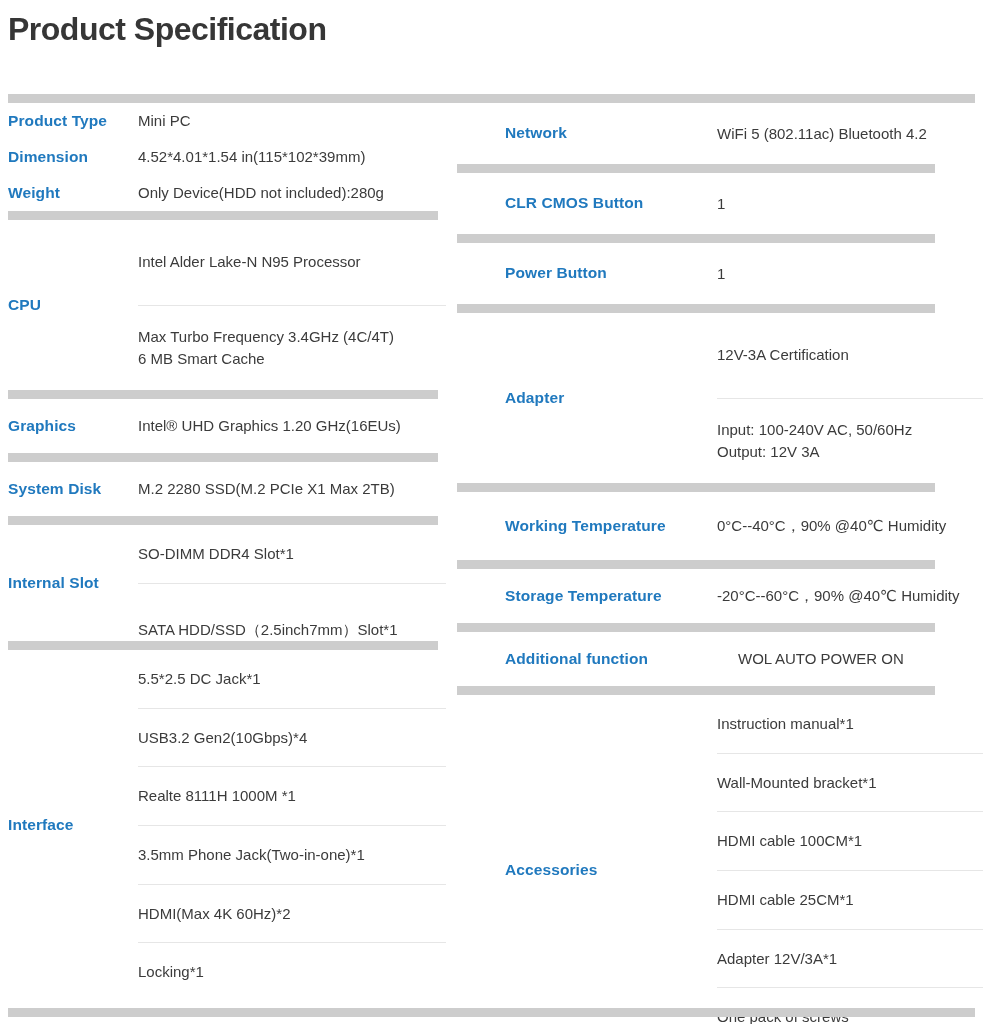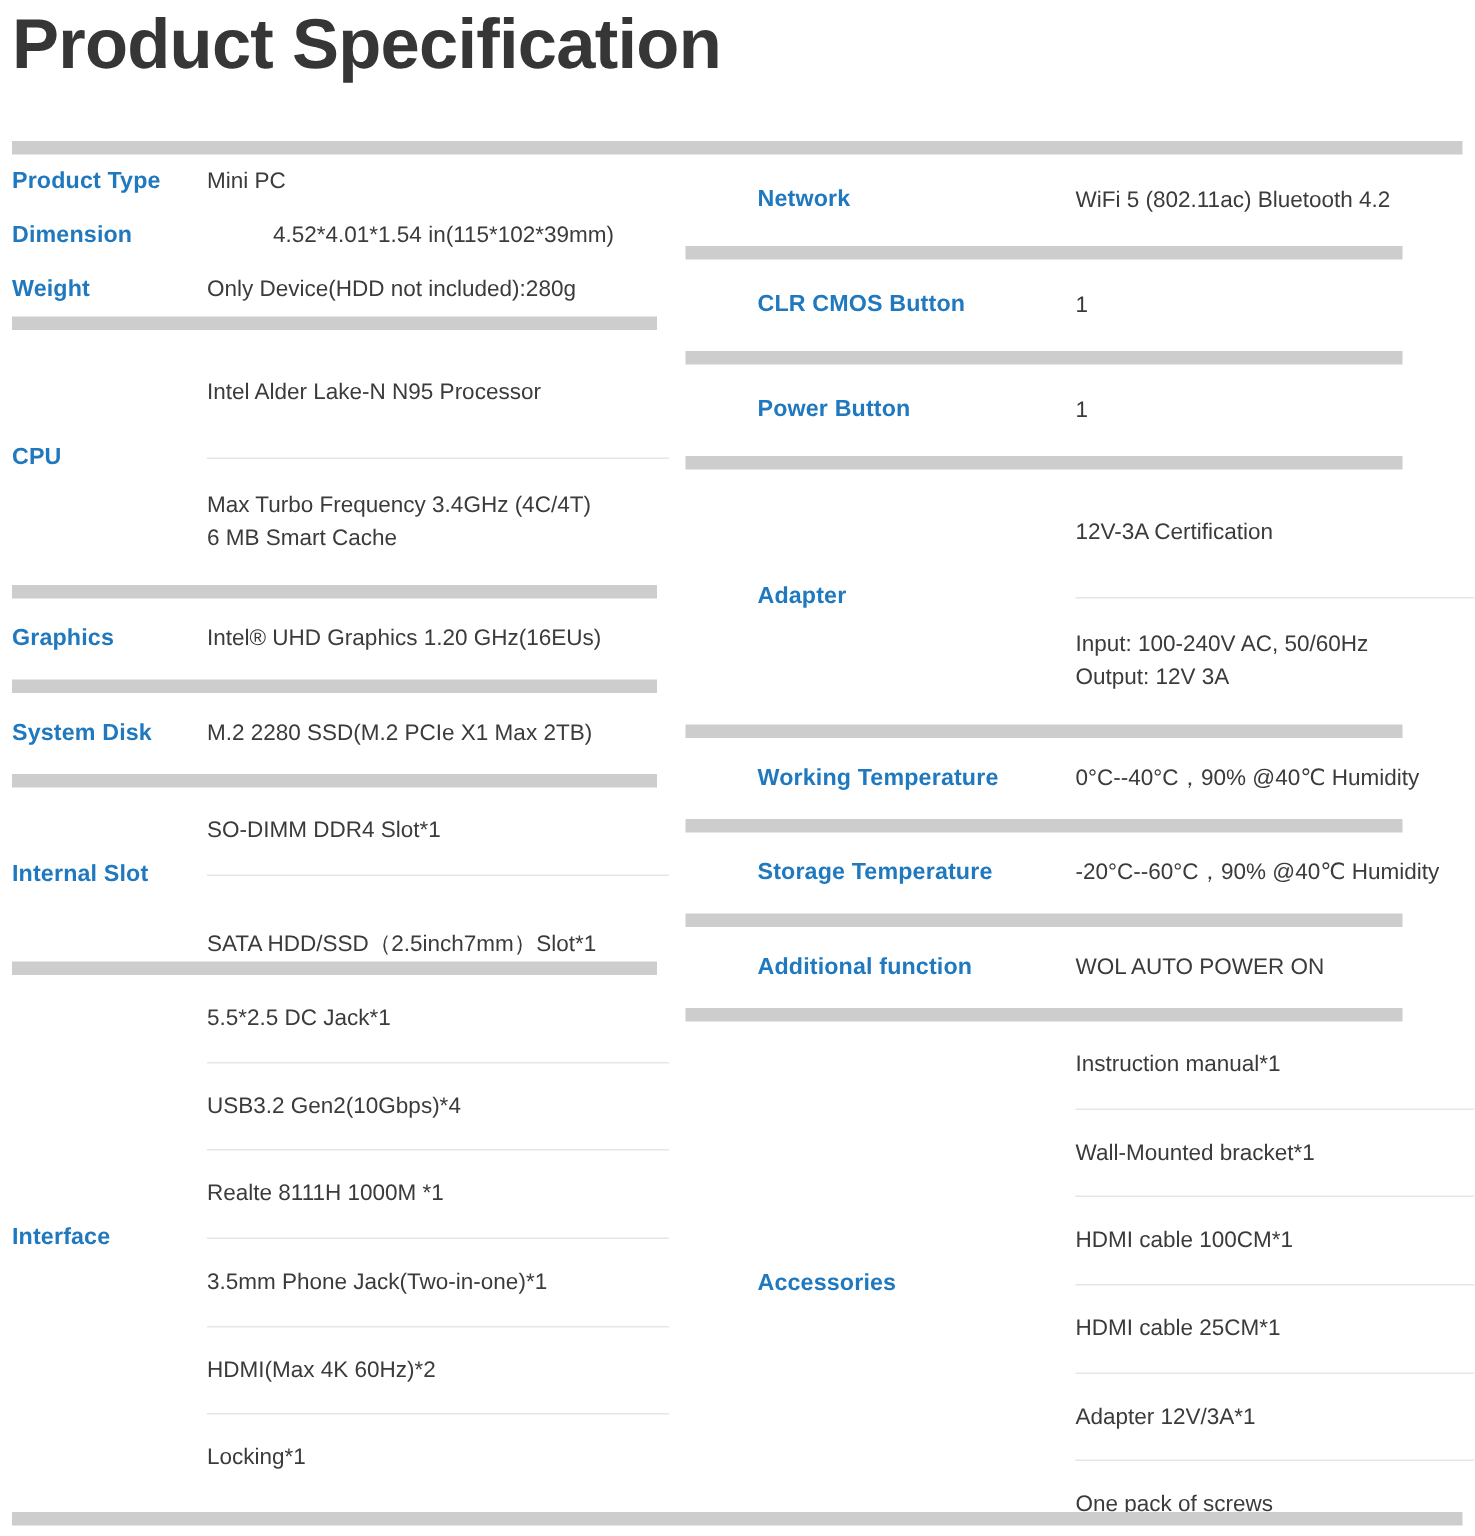--- a/index.html
+++ b/index.html
@@ -13,21 +13,21 @@
     height: 1024px;
     font-family: "Liberation Sans", "DejaVu Sans", sans-serif;
     color: #333333;
     overflow: hidden;
   }
 
   .page { position: relative; width: 983px; height: 1024px; }
 
   
   .page-title {
-    font-size: 47px;
+    font-size: 32px;
     font-weight: bold;
     color: #363636;
     letter-spacing: -0.5px;
     padding: 2px 0 0 8px;
     line-height: 54px;
     margin: 0;
   }
 
   
   .bar-full {
@@ -119,21 +119,21 @@
           <div class="row-label center">Product Type</div>
           <div class="row-values">
             <div class="val" style="flex: 1 1 0px;">
               <span class="line">Mini PC</span>
             </div>
           </div>
         </div>
         <div class="row" style="height: 36px;">
           <div class="row-label center">Dimension</div>
           <div class="row-values">
-            <div class="val" style="flex: 1 1 0px; margin-left: 44px;">
+            <div class="val" style="flex: 1 1 0px;">
               <span class="line">4.52*4.01*1.54 in(115*102*39mm)</span>
             </div>
           </div>
         </div>
         <div class="row" style="height: 36px;">
           <div class="row-label center">Weight</div>
           <div class="row-values">
             <div class="val" style="flex: 1 1 0px;">
               <span class="line">Only Device(HDD not included):280g</span>
             </div>
@@ -241,39 +241,39 @@
             <div class="val" style="flex: 1 1 0px;">
               <span class="line">12V-3A  Certification</span>
             </div>
             <div class="val" style="flex: 1 1 0px;">
               <span class="line">Input: 100-240V AC, 50/60Hz</span>
               <span class="line">Output: 12V 3A</span>
             </div>
           </div>
         </div>
         <div class="sep"></div>
-        <div class="row" style="height: 54px;">
+        <div class="row" style="height: 68px;">
           <div class="row-label center">Working Temperature</div>
           <div class="row-values">
             <div class="val" style="flex: 1 1 0px;">
               <span class="line">0°C--40°C，90% @40℃ Humidity</span>
             </div>
           </div>
         </div>
         <div class="sep"></div>
         <div class="row" style="height: 54px;">
           <div class="row-label center">Storage Temperature</div>
           <div class="row-values">
             <div class="val" style="flex: 1 1 0px;">
               <span class="line">-20°C--60°C，90% @40℃ Humidity</span>
             </div>
           </div>
         </div>
         <div class="sep"></div>
-        <div class="row" style="height: 54px;">
+        <div class="row" style="height: 54px; gap: 21px;">
           <div class="row-label center">Additional function</div>
           <div class="row-values">
             <div class="val" style="flex: 1 1 0px;">
               <span class="line">WOL   AUTO POWER ON</span>
             </div>
           </div>
         </div>
         <div class="sep"></div>
         <div class="row" style="height: 351px;">
           <div class="row-label center">Accessories</div>

